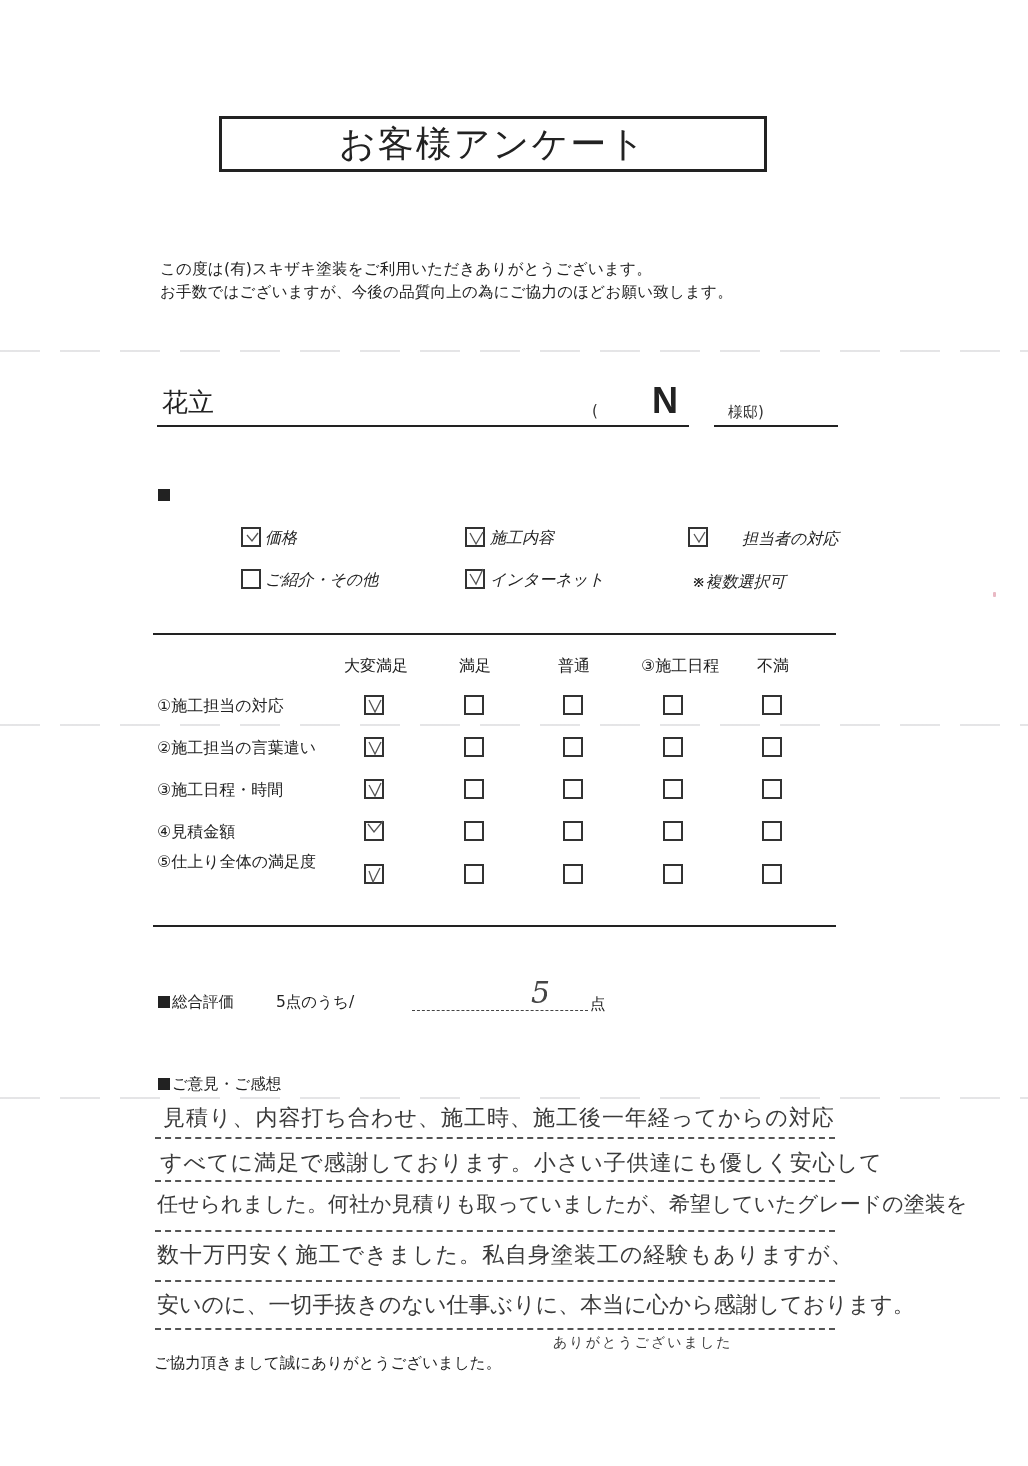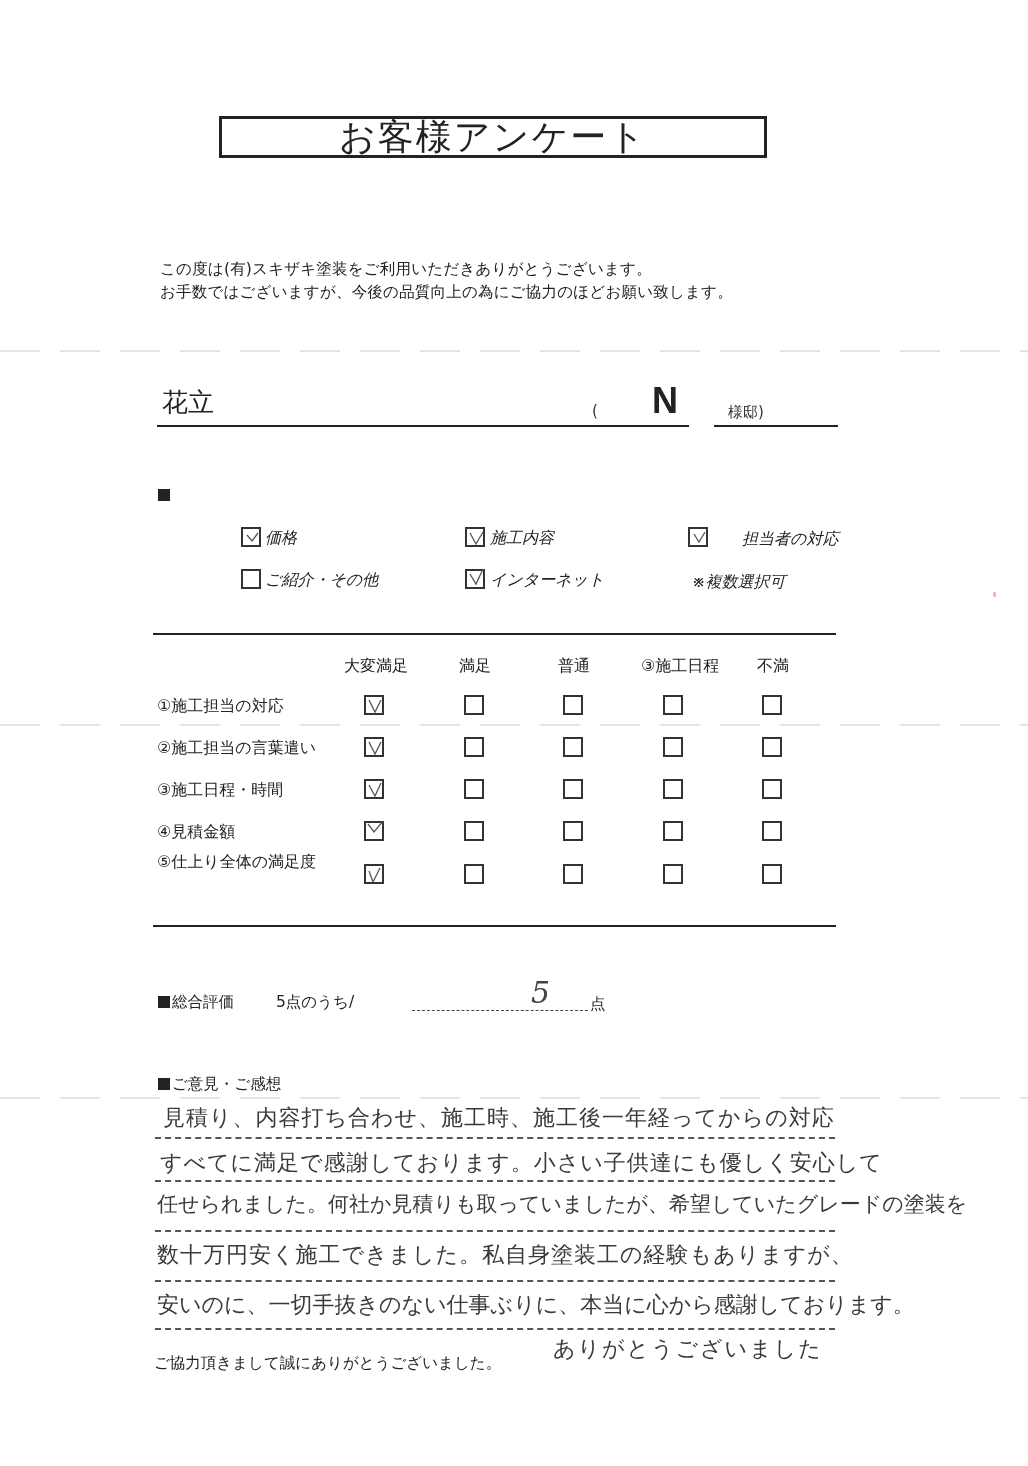--- a/index.html
+++ b/index.html
@@ -6,21 +6,21 @@
     html, body { width: 1028px; height: 1466px; background: #ffffff; overflow: hidden; }
     body { position: relative; font-family: "DejaVu Sans", sans-serif; color: #1a1a1a; }
 
     .abs { position: absolute; }
 
     
     .fold { position: absolute; left: 0; width: 1028px; height: 2px;
       background: repeating-linear-gradient(90deg, rgba(180,180,185,0.35) 0 40px, rgba(255,255,255,0) 40px 60px); }
 
     
-    .title-box { left: 219px; top: 116px; width: 548px; height: 42px;
+    .title-box { left: 219px; top: 116px; width: 548px; height: 56px;
       border: 3px solid #222; display: flex; align-items: center; justify-content: center; }
     .title-box span { font-size: 36px; letter-spacing: 2px; font-weight: 400; color: #222; }
 
     .intro { left: 160px; font-size: 15.5px; color: #222; letter-spacing: 0.2px; white-space: nowrap; }
 
     
     .name-area { font-size: 26px; color: #222; }
     .underline { position: absolute; height: 2px; background: #222; }
 
     .section-head { font-size: 15.5px; color: #222; white-space: nowrap; }
@@ -187,17 +187,17 @@
 
 <div class="handwritten" style="left:157px; top:1190px; font-size:21px; letter-spacing:0;">任せられました。何社か見積りも取っていましたが、希望していたグレードの塗装を</div>
 <div class="dashed" style="top:1230px;"></div>
 
 <div class="handwritten" style="left:157px; top:1240px;">数十万円安く施工できました。私自身塗装工の経験もありますが、</div>
 <div class="dashed" style="top:1280px;"></div>
 
 <div class="handwritten" style="left:157px; top:1290px; letter-spacing:0;">安いのに、一切手抜きのない仕事ぶりに、本当に心から感謝しております。</div>
 <div class="dashed" style="top:1328px;"></div>
 
-<div class="handwritten" style="left:553px; top:1334px; font-size:22px; letter-spacing:2px;">ありがとうございました</div>
+<div class="handwritten" style="left:553px; top:1334px; font-size:14px; letter-spacing:2px;">ありがとうございました</div>
 
 <div class="abs section-head" style="left:154px; top:1353px;">ご協力頂きまして誠にありがとうございました。</div>
 
 <div class="abs" style="left:993px; top:592px; width:3px; height:5px; background:#e9b9c4; border-radius:1px;"></div>
 
 </body></html>

